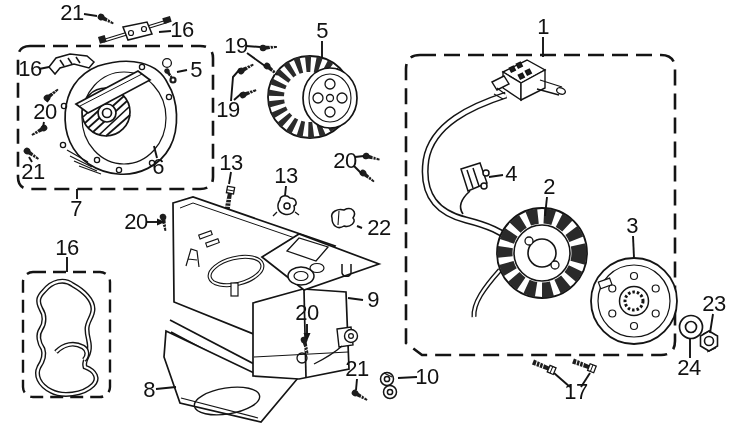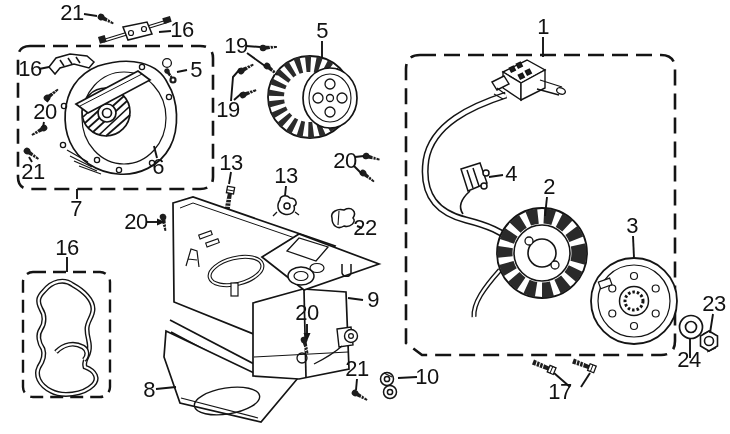--- a/index.html
+++ b/index.html
@@ -307,27 +307,27 @@
 <span class="lbl" style="left:76px;top:209px">7</span>
 <span class="lbl" style="left:149px;top:390px">8</span>
 <span class="lbl" style="left:373px;top:300px">9</span>
 <span class="lbl" style="left:67px;top:248px">16</span>
 <span class="lbl" style="left:30px;top:69px">16</span>
 <span class="lbl" style="left:196px;top:70px">5</span>
 <span class="lbl" style="left:231px;top:163px">13</span>
 <span class="lbl" style="left:286px;top:176px">13</span>
 <span class="lbl" style="left:427px;top:377px">10</span>
 <span class="lbl" style="left:182px;top:30px">16</span>
-<span class="lbl" style="left:560px;top:392px">17</span>
+<span class="lbl" style="left:576px;top:392px">17</span>
 <span class="lbl" style="left:345px;top:161px">20</span>
 <span class="lbl" style="left:236px;top:46px">19</span>
 <span class="lbl" style="left:228px;top:110px">19</span>
 <span class="lbl" style="left:45px;top:112px">20</span>
 <span class="lbl" style="left:136px;top:222px">20</span>
 <span class="lbl" style="left:307px;top:313px">20</span>
 <span class="lbl" style="left:72px;top:13px">21</span>
 <span class="lbl" style="left:33px;top:172px">21</span>
 <span class="lbl" style="left:357px;top:369px">21</span>
-<span class="lbl" style="left:365px;top:228px">22</span>
+<span class="lbl" style="left:379px;top:228px">22</span>
 <span class="lbl" style="left:714px;top:304px">23</span>
-<span class="lbl" style="left:689px;top:360px">24</span>
+<span class="lbl" style="left:689px;top:368px">24</span>
 
 </div>
 
 </body></html>

